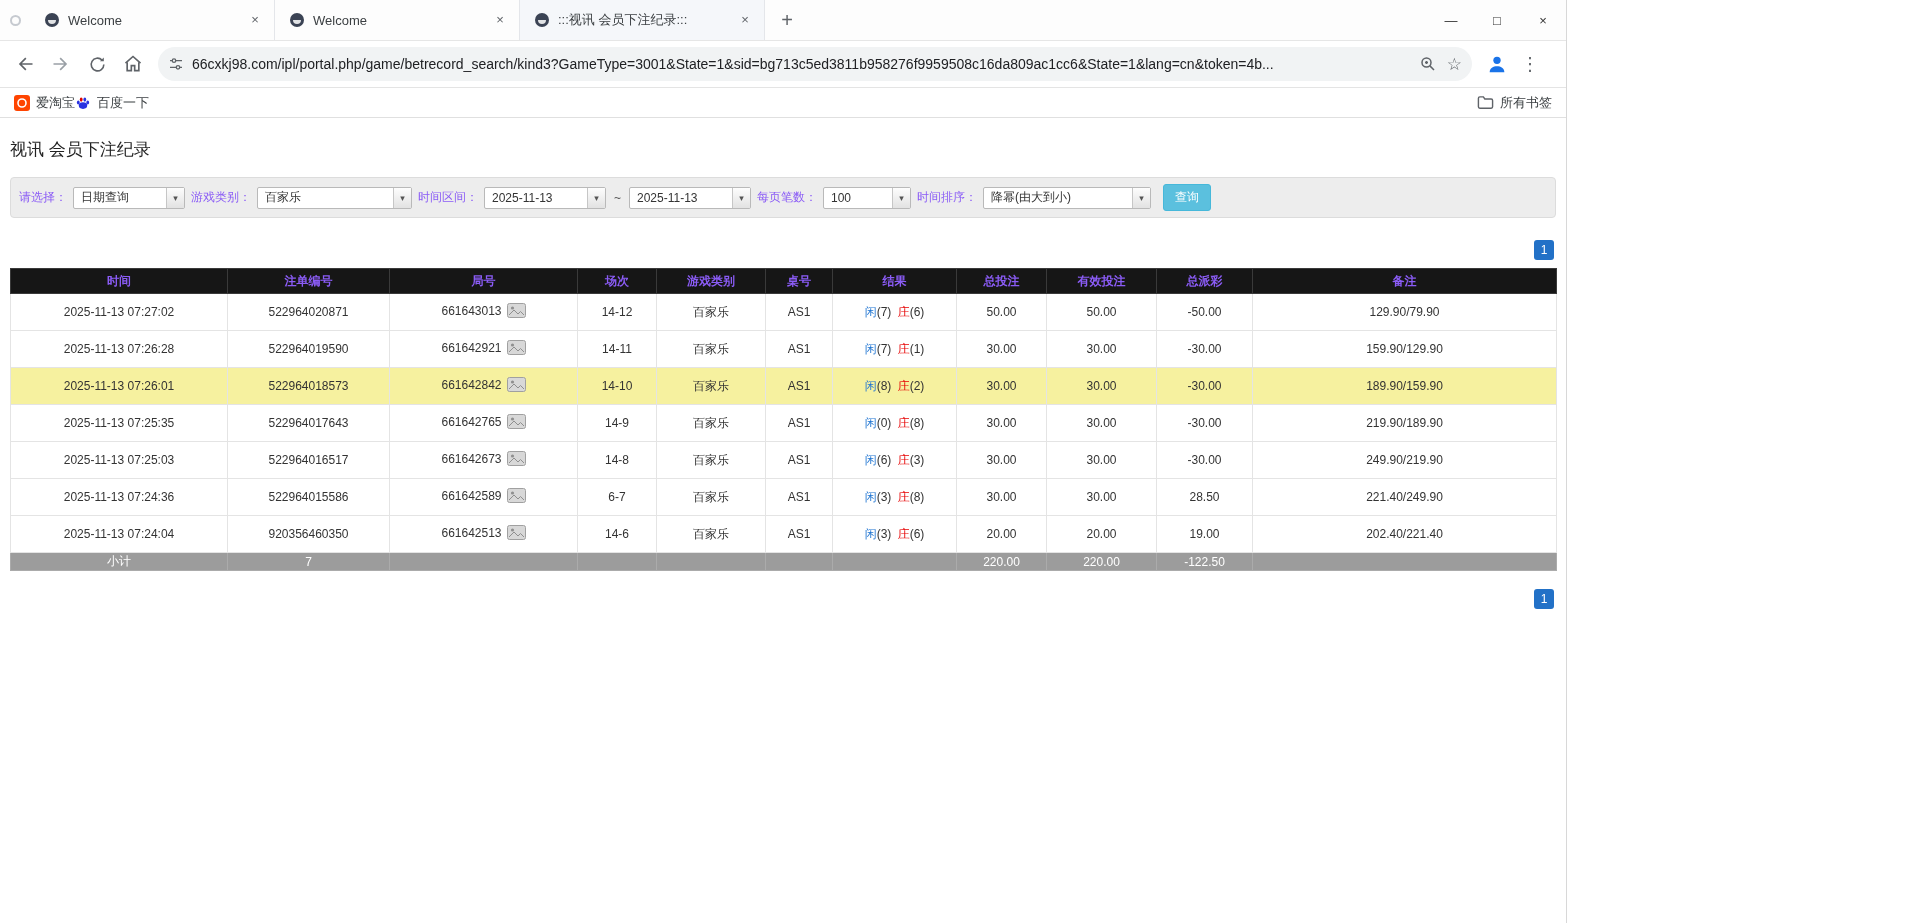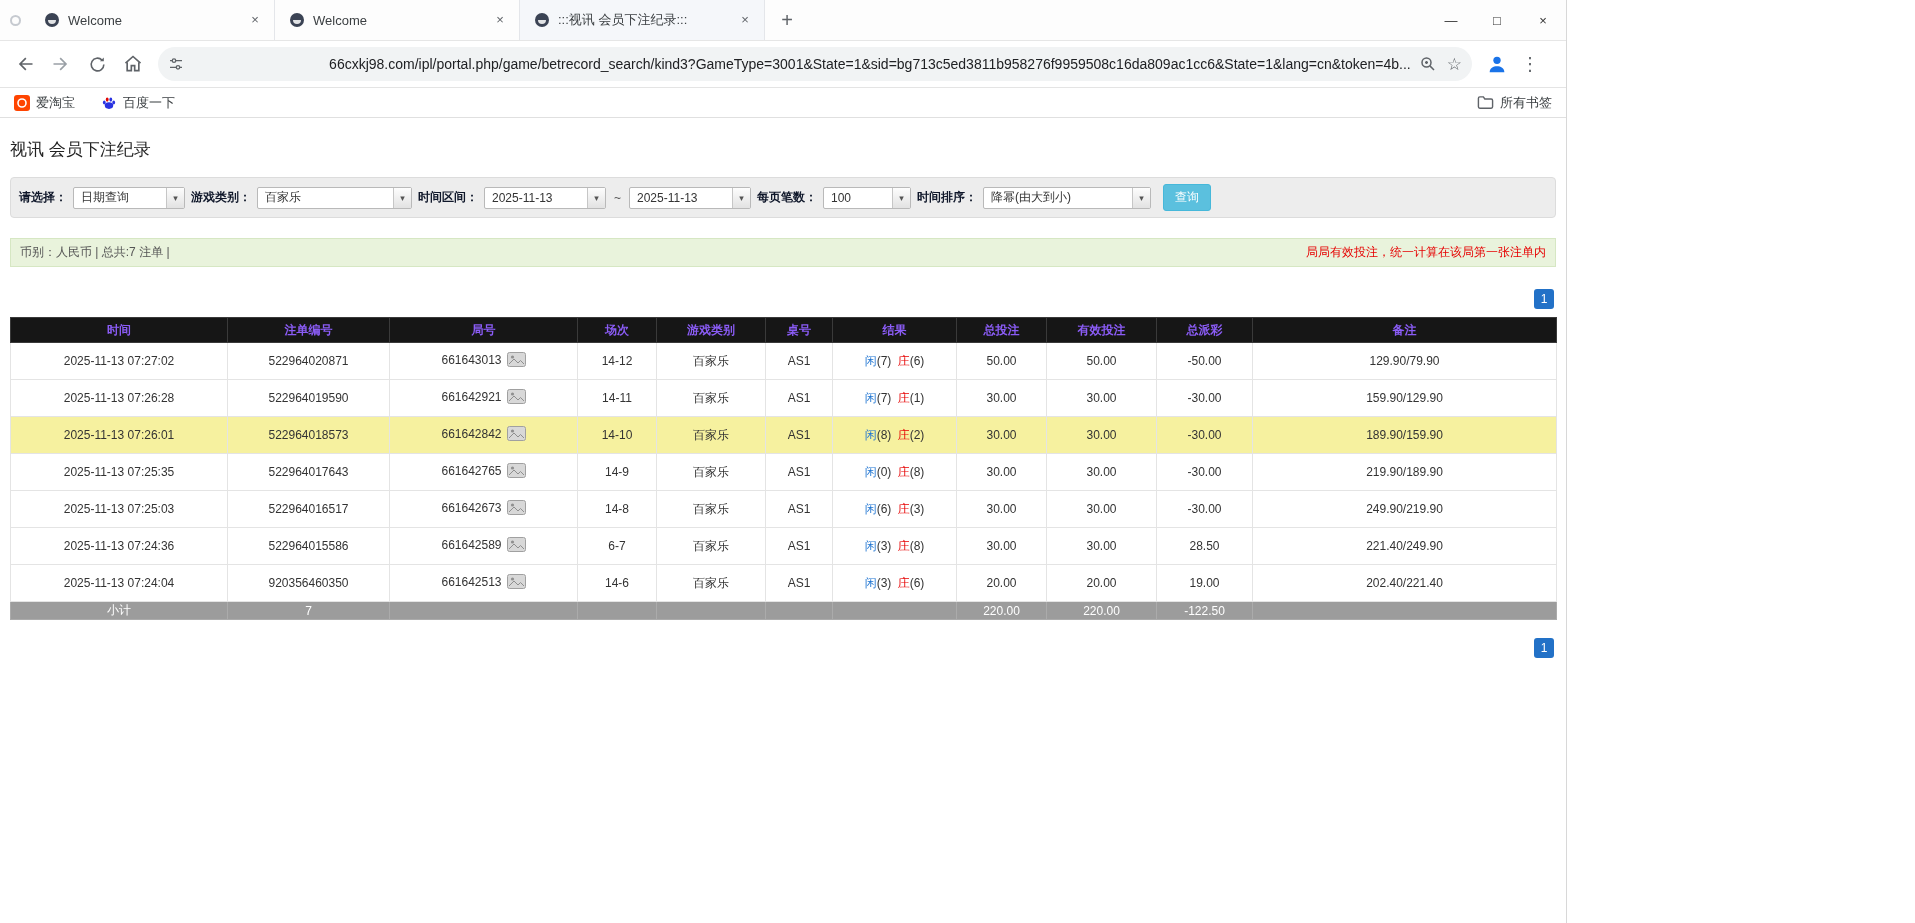--- a/index.html
+++ b/index.html
@@ -15,37 +15,37 @@
   .tab.active { background:#f5f7fa; }
   .tab-title { flex:1; font-size:13px; color:#3c4043; white-space:nowrap; overflow:hidden; text-overflow:ellipsis; }
   .tab-close { width:18px; height:18px; line-height:17px; text-align:center; color:#5f6368; font-size:13px; border-radius:50%; }
   .new-tab { width:28px; height:28px; margin-left:8px; display:flex; align-items:center; justify-content:center; font-size:20px; color:#5f6368; border-radius:50%; cursor:pointer; }
   .win-controls { margin-left:auto; display:flex; height:100%; }
   .win-controls span { width:46px; display:flex; align-items:center; justify-content:center; color:#333; font-size:13px; cursor:pointer; }
 
   
   .navbar { height:47px; display:flex; align-items:center; padding:0 8px; gap:2px; border-bottom:1px solid #e4e4e4; flex:0 0 auto; }
   .nav-icon { width:34px; height:34px; display:flex; align-items:center; justify-content:center; border-radius:50%; cursor:pointer; flex:0 0 auto; }
-  .urlbar { flex:1; max-width:1314px; height:34px; background:#f1f3f4; border-radius:17px; display:flex; align-items:center; gap:8px; padding:0 10px; margin:0 6px;text-align:right; }
+  .urlbar { flex:1; max-width:1314px; height:34px; background:#f1f3f4; border-radius:17px; display:flex; align-items:center; gap:8px; padding:0 10px; margin:0 6px; }
   .url-text { flex:1; font-size:14px; color:#202124; white-space:nowrap; overflow:hidden; }
   .url-right { display:flex; align-items:center; gap:10px; }
   .star-icon { font-size:17px; color:#5f6368; cursor:pointer; }
   .kebab { font-size:18px; color:#5f6368; width:28px; text-align:center; cursor:pointer; }
 
   
-  .bookmarks { height:30px; display:flex; align-items:center; gap:26px; padding:0 14px; border-bottom:1px solid #e0e0e0; flex:0 0 auto; }
+  .bookmarks { height:30px; display:flex; align-items:center; padding:0 14px; border-bottom:1px solid #e0e0e0; flex:0 0 auto; }
   .bm-item { display:flex; align-items:center; gap:6px; font-size:13px; color:#3c4043; cursor:pointer; }
   .bm-right { margin-left:auto; }
 
   
   .content { flex:1; background:#fff; overflow:hidden; }
   .page-title { font-size:17px; font-weight:400; color:#222; margin:20px 0 0 10px; }
 
   .filterbar { margin:16px 10px 0; background:#ededed; border:1px solid #dcdcdc; border-radius:4px; padding:6px 8px; display:flex; align-items:center; gap:6px; font-size:12px; }
-  .flabel { color:#0f172a; font-weight:700; white-space:nowrap; }
+  .flabel { color:#8b5cf6; font-weight:400; white-space:nowrap; }
   .combo { display:inline-flex; height:22px; border:1px solid #b9b9b9; border-radius:2px; background:#fff; align-items:stretch; cursor:pointer; }
   .combo-text { padding:0 7px; display:flex; align-items:center; font-size:12px; color:#333; flex:1; white-space:nowrap; overflow:hidden; }
   .combo-btn { width:18px; background:linear-gradient(#fdfdfd,#e2e2e2); border-left:1px solid #c6c6c6; display:flex; align-items:center; justify-content:center; color:#555; font-size:9px; }
   .range-sep { color:#555; padding:0 2px; }
   .btn-search { background:var(--accent-cyan,#5bc0de); color:#fff; border:1px solid #46b8da; border-radius:3px; font-size:12px; padding:4px 11px; margin-left:6px; cursor:pointer; }
 
   .greenbar { margin:20px 10px 0; background:#e9f3dc; border:1px solid #d6e7c3; padding:5px 9px; display:flex; justify-content:space-between; align-items:center; font-size:12px; color:#555; }
   .greenbar .warn { color:var(--negative-red,#e60000); }
 
   .pagrow { margin:22px 12px 0; text-align:right; }
@@ -220,24 +220,20 @@
 
       <span class="flabel">时间排序：</span>
       <span class="combo" style="width:168px">
         <span class="combo-text">降幂(由大到小)</span>
         <span class="combo-btn">▾</span>
       </span>
 
       <button class="btn-search">查询</button>
     </div>
 
-    <div class="greenbar">
-      <span>币别：人民币 | 总共:7 注单 |</span>
-      <span class="warn">局局有效投注，统一计算在该局第一张注单内</span>
-    </div>
 
     <div class="pagrow">
       <span class="pagbtn">1</span>
     </div>
 
     <table class="bet-table">
       <colgroup>
         <col style="width:217px">
           <col style="width:162px">
           <col style="width:188px">

